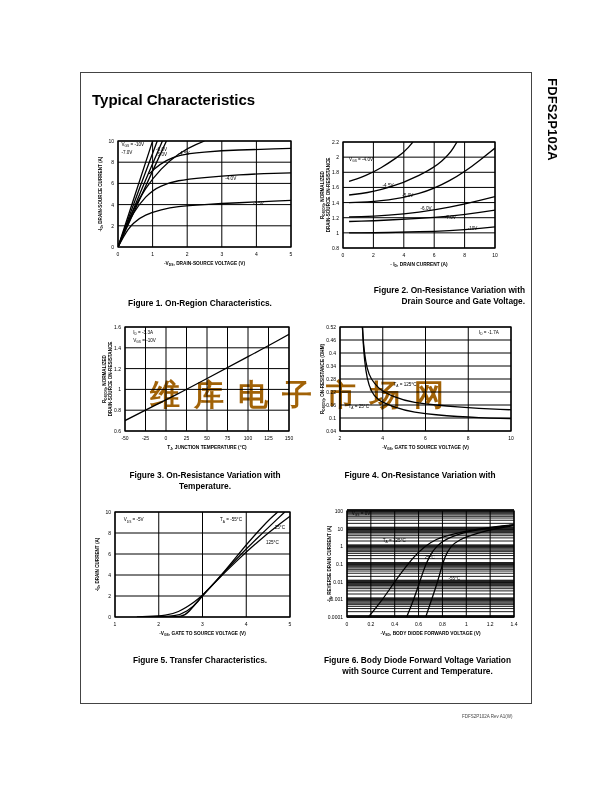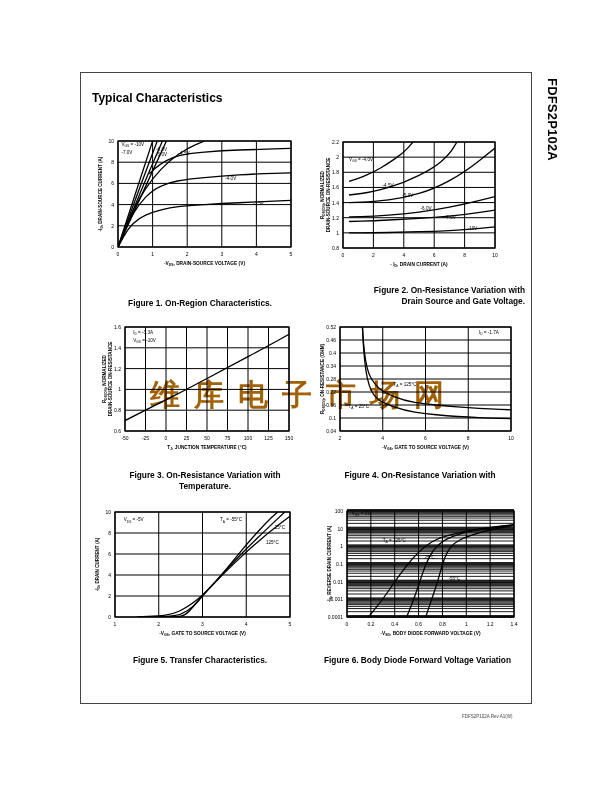--- a/index.html
+++ b/index.html
@@ -1,20 +1,20 @@
 <!DOCTYPE html>
 <html><head>
 <meta charset="utf-8">
 <style>
   html,body{margin:0;padding:0;background:#fff;}
   body{width:612px;height:792px;position:relative;overflow:hidden;font-family:"Liberation Sans",sans-serif;color:#000;}
   .frame{position:absolute;left:80px;top:72px;width:452px;height:632px;border:1px solid #444;box-sizing:border-box;}
   .side-title{position:absolute;left:540px;top:78px;width:20px;height:120px;}
   .side-title span{position:absolute;left:0;top:0;transform-origin:0 0;transform:translate(20px,0) rotate(90deg);white-space:nowrap;font-weight:bold;font-size:13px;letter-spacing:0.2px;}
-  .section-title{position:absolute;left:92px;top:91px;font-size:12px;font-weight:bold;}
+  .section-title{position:absolute;left:92px;top:91px;font-size:15px;font-weight:bold;}
   .caption{position:absolute;font-size:8.3px;font-weight:bold;text-align:center;line-height:11px;}
   .footer{position:absolute;left:462px;top:714px;font-size:4.5px;color:#444;}
   svg.chart{position:absolute;left:0;top:0;overflow:visible;}
   svg text{font-family:"Liberation Sans",sans-serif;}
   .watermark{position:absolute;left:150px;top:375px;font-size:30px;color:#a16207;letter-spacing:14px;font-family:"DejaVu Serif",serif;pointer-events:none;font-weight:bold;}
 </style>
 </head>
 <body>
 
 <div class="frame"></div>
@@ -405,15 +405,16 @@
   <div>Temperature.</div>
 </div>
 <div class="caption" style="left:315px;top:470px;width:210px;">
   <div>Figure 4. On-Resistance Variation with</div>
 </div>
 <div class="caption" style="left:100px;top:655px;width:200px;">
   <div>Figure 5. Transfer Characteristics.</div>
 </div>
 <div class="caption" style="left:305px;top:655px;width:225px;">
   <div>Figure 6. Body Diode Forward Voltage Variation</div>
+  <div>with Source Current and Temperature.</div>
 </div>
 
 <div class="footer">FDFS2P102A Rev A1(W)</div>
 
 </body></html>

